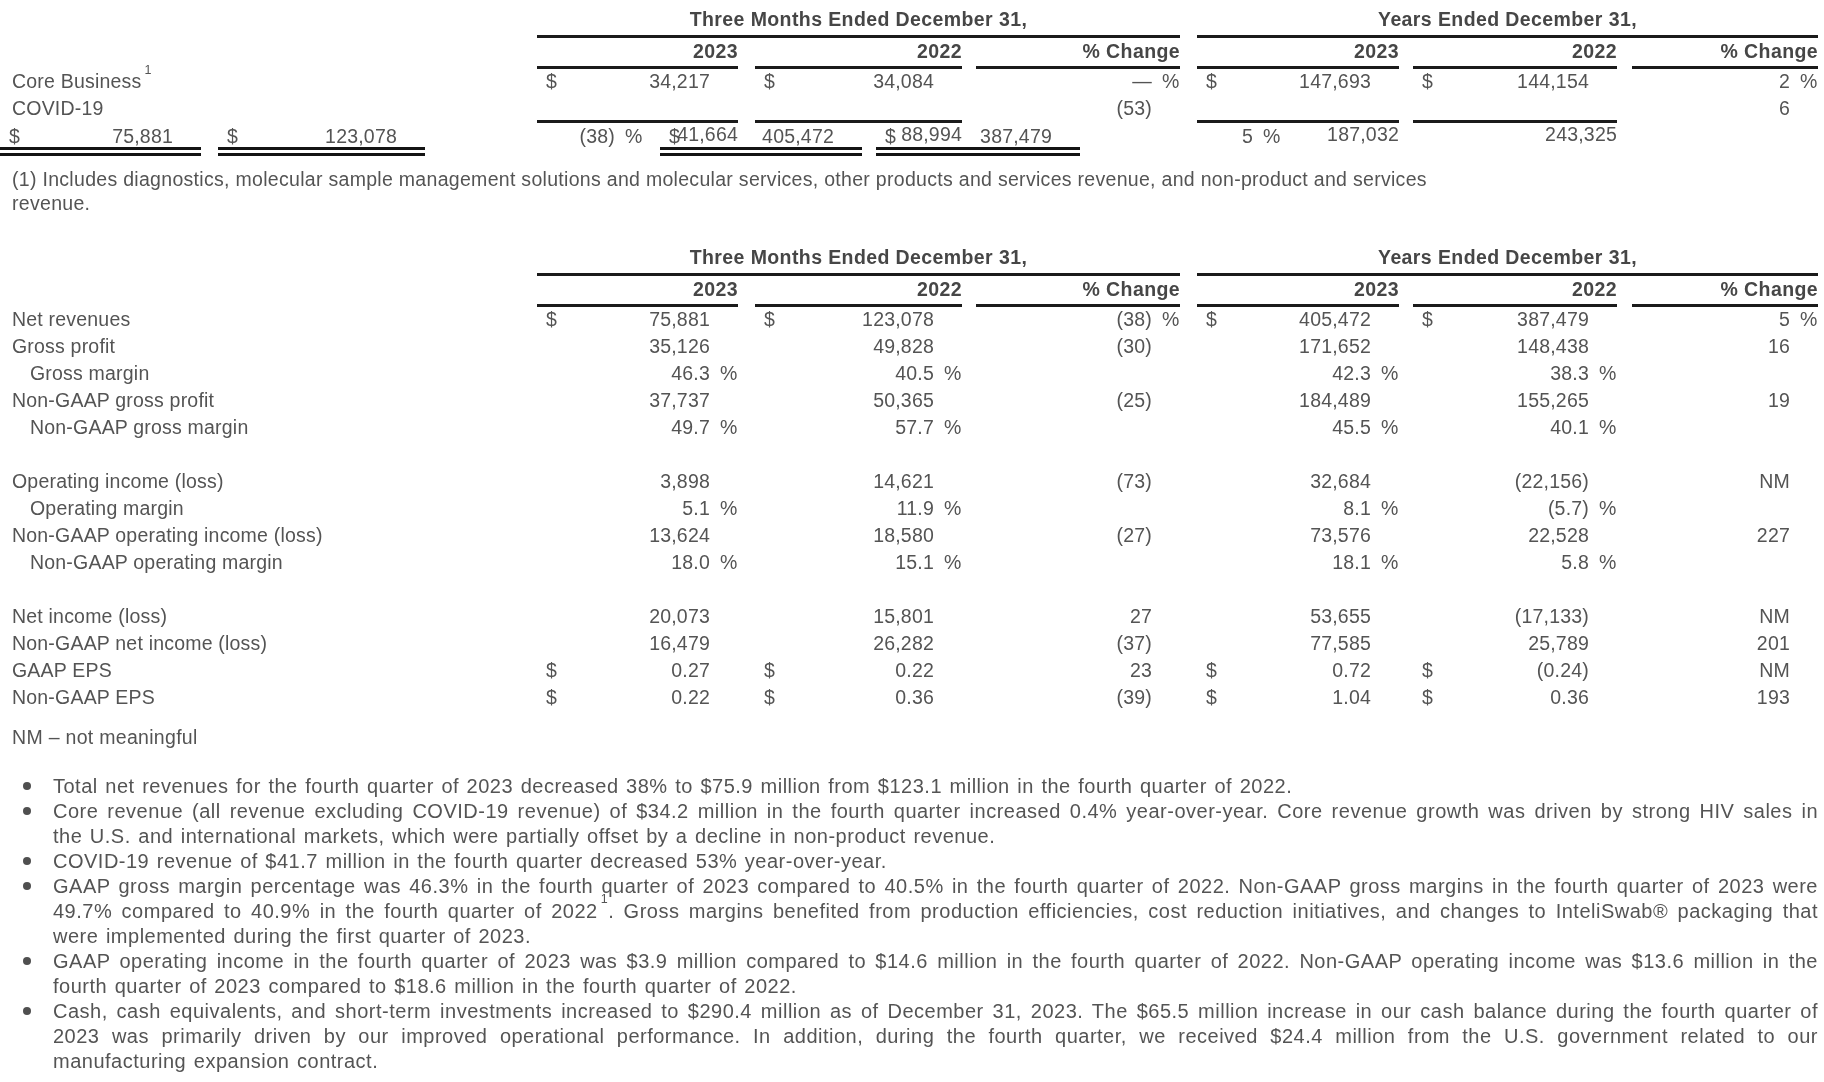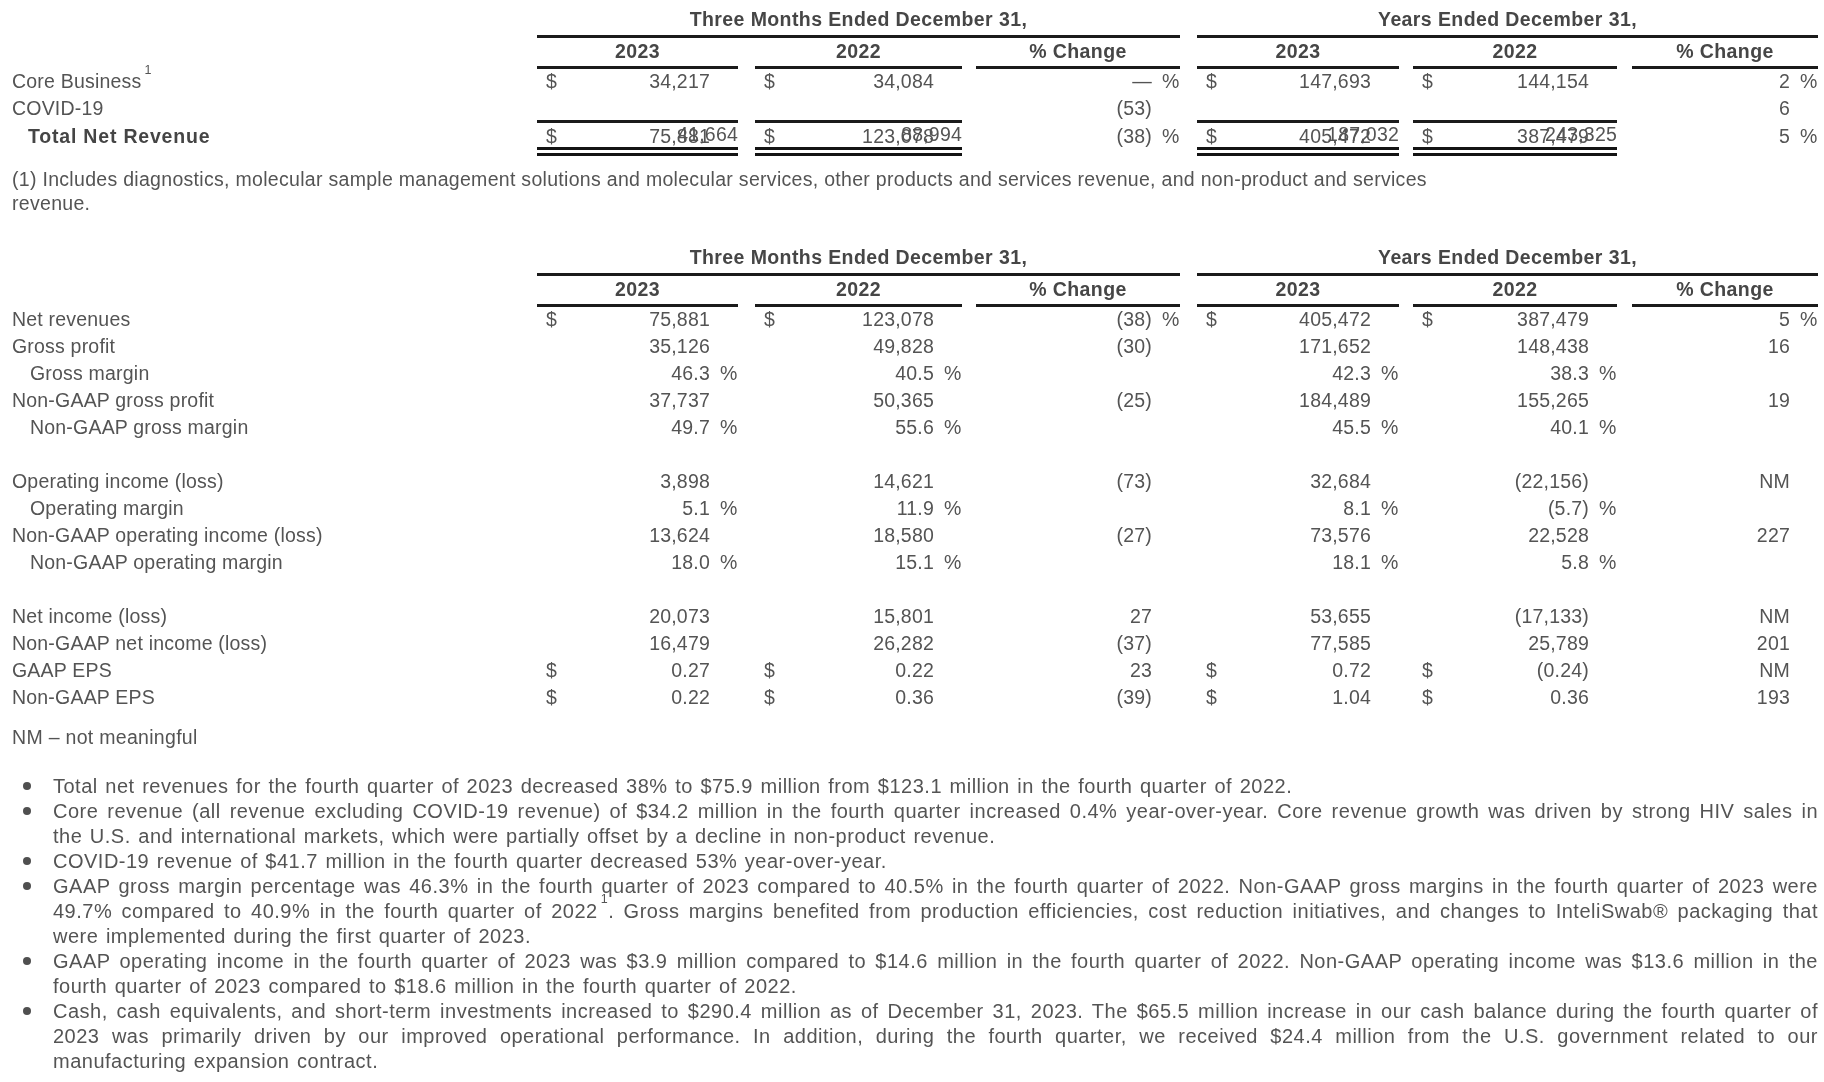--- a/index.html
+++ b/index.html
@@ -25,21 +25,21 @@
   .w-span1{width:643px;} .w-span2{width:621px;}
 
   .group-row{height:33px;}
   .gspan{
     text-align:center;font-weight:700;color:#464646;
     font-size:19.5px;line-height:29px;letter-spacing:.4px;
     border-bottom:3px solid #1b1b1b;
   }
   .head-row{height:31px;}
   .hcell{
-    text-align:center;font-weight:700;color:#464646;
+    text-align:right;font-weight:700;color:#464646;
     font-size:19.5px;line-height:26px;letter-spacing:.4px;
     border-bottom:3px solid #1b1b1b;
   }
   .body-row{height:27px;font-size:19.5px;line-height:25px;letter-spacing:.2px;}
   .total-row{height:33px;line-height:26px;}
   .spacer-row{height:27px;}
 
   .cell{display:flex;}
   .pre{flex:0 0 26px;padding-left:9px;box-sizing:border-box;text-align:left;}
   .val{flex:1 1 auto;text-align:right;white-space:nowrap;}
@@ -173,21 +173,20 @@
           <span class="suf"></span>
         </div>
         <div class="w-g5"></div>
         <div class="w-c6 cell">
           <span class="pre"></span>
           <span class="val">6</span>
           <span class="suf"></span>
         </div>
       </div>
       <div class="trow body-row total-row">
-        <div class="w-label lab ind2 b"><span>Total Net Revenue</span></div>
         <div class="w-c1 cell ul-d">
           <span class="pre">$</span>
           <span class="val">75,881</span>
           <span class="suf"></span>
         </div>
         <div class="w-g1"></div>
         <div class="w-c2 cell ul-d">
           <span class="pre">$</span>
           <span class="val">123,078</span>
           <span class="suf"></span>
@@ -397,21 +396,21 @@
       <div class="trow body-row">
         <div class="w-label lab ind1"><span>Non-GAAP gross margin</span></div>
         <div class="w-c1 cell">
           <span class="pre"></span>
           <span class="val">49.7</span>
           <span class="suf">%</span>
         </div>
         <div class="w-g1"></div>
         <div class="w-c2 cell">
           <span class="pre"></span>
-          <span class="val">55.6</span>
+          <span class="val">57.7</span>
           <span class="suf">%</span>
         </div>
         <div class="w-g2"></div>
         <div class="w-c3 cell">
           <span class="pre"></span>
           <span class="val"></span>
           <span class="suf"></span>
         </div>
         <div class="w-g3"></div>
         <div class="w-c4 cell">

